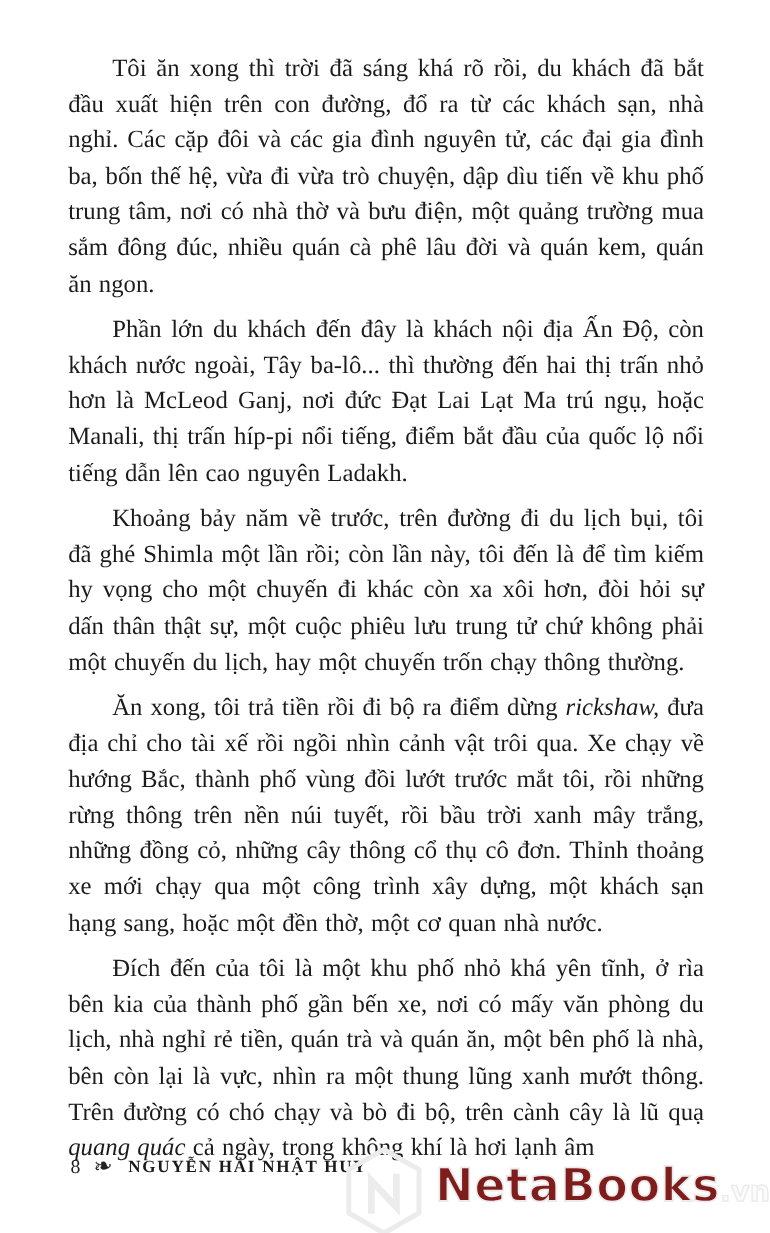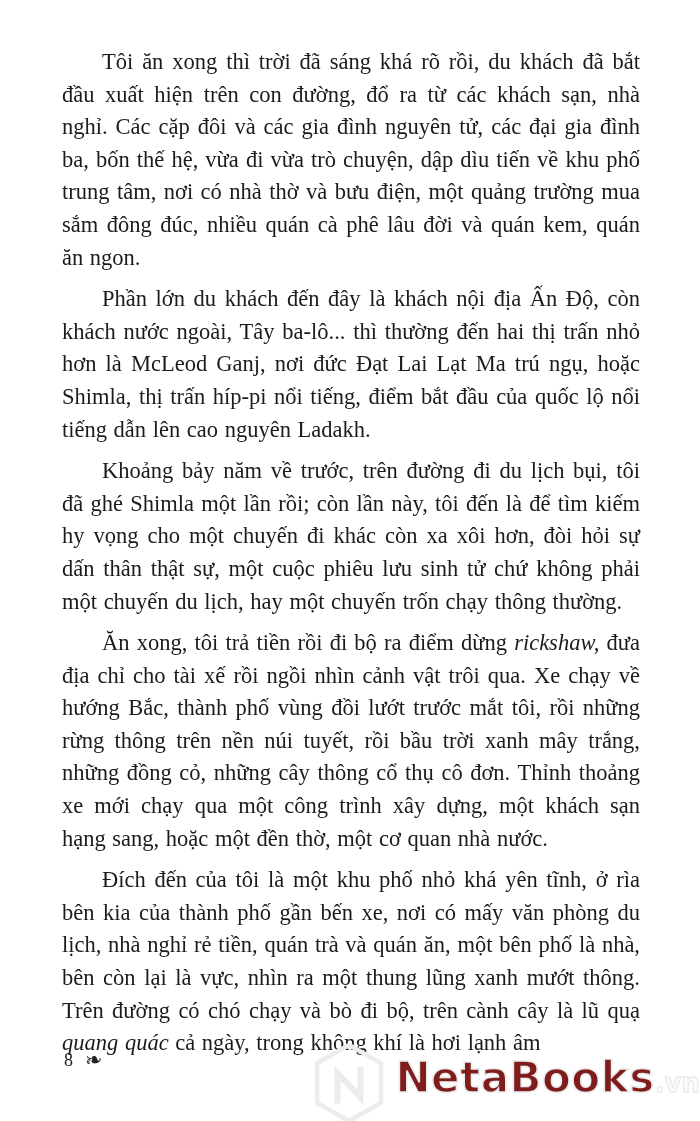--- a/index.html
+++ b/index.html
@@ -96,33 +96,34 @@
 </style>
 </head>
 <body>
 
 <div class="page">
 
   <div class="text-block">
 
     <p class="para"><span>Tôi ăn xong thì trời đã sáng khá rõ rồi, du khách đã bắt đầu xuất hiện trên con đường, đổ ra từ các khách sạn, nhà nghỉ. Các cặp đôi và các gia đình nguyên tử, các đại gia đình ba, bốn thế hệ, vừa đi vừa trò chuyện, dập dìu tiến về khu phố trung tâm, nơi có nhà thờ và bưu điện, một quảng trường mua sắm đông đúc, nhiều quán cà phê lâu đời và quán kem, quán ăn ngon.</span></p>
 
-    <p class="para"><span>Phần lớn du khách đến đây là khách nội địa Ấn Độ, còn khách nước ngoài, Tây ba-lô... thì thường đến hai thị trấn nhỏ hơn là McLeod Ganj, nơi đức Đạt Lai Lạt Ma trú ngụ, hoặc Shimla, thị trấn híp-pi nổi tiếng, điểm bắt đầu của quốc lộ nổi tiếng dẫn lên cao nguyên Ladakh.</span></p>
+    <p class="para"><span>Phần lớn du khách đến đây là khách nội địa Ấn Độ, còn khách nước ngoài, Tây ba-lô... thì thường đến hai thị trấn nhỏ hơn là McLeod Ganj, nơi đức Đạt Lai Lạt Ma trú ngụ, hoặc Manali, thị trấn híp-pi nổi tiếng, điểm bắt đầu của quốc lộ nổi tiếng dẫn lên cao nguyên Ladakh.</span></p>
 
-    <p class="para"><span>Khoảng bảy năm về trước, trên đường đi du lịch bụi, tôi đã ghé Shimla một lần rồi; còn lần này, tôi đến là để tìm kiếm hy vọng cho một chuyến đi khác còn xa xôi hơn, đòi hỏi sự dấn thân thật sự, một cuộc phiêu lưu sinh tử chứ không phải một chuyến du lịch, hay một chuyến trốn chạy thông thường.</span></p>
+    <p class="para"><span>Khoảng bảy năm về trước, trên đường đi du lịch bụi, tôi đã ghé Shimla một lần rồi; còn lần này, tôi đến là để tìm kiếm hy vọng cho một chuyến đi khác còn xa xôi hơn, đòi hỏi sự dấn thân thật sự, một cuộc phiêu lưu trung tử chứ không phải một chuyến du lịch, hay một chuyến trốn chạy thông thường.</span></p>
 
     <p class="para"><span>Ăn xong, tôi trả tiền rồi đi bộ ra điểm dừng </span><em>rickshaw,</em><span> đưa địa chỉ cho tài xế rồi ngồi nhìn cảnh vật trôi qua. Xe chạy về hướng Bắc, thành phố vùng đồi lướt trước mắt tôi, rồi những rừng thông trên nền núi tuyết, rồi bầu trời xanh mây trắng, những đồng cỏ, những cây thông cổ thụ cô đơn. Thỉnh thoảng xe mới chạy qua một công trình xây dựng, một khách sạn hạng sang, hoặc một đền thờ, một cơ quan nhà nước.</span></p>
 
     <p class="para"><span>Đích đến của tôi là một khu phố nhỏ khá yên tĩnh, ở rìa bên kia của thành phố gần bến xe, nơi có mấy văn phòng du lịch, nhà nghỉ rẻ tiền, quán trà và quán ăn, một bên phố là nhà, bên còn lại là vực, nhìn ra một thung lũng xanh mướt thông. Trên đường có chó chạy và bò đi bộ, trên cành cây là lũ quạ </span><em>quang quác</em><span> cả ngày, trong không khí là hơi lạnh âm</span></p>
 
   </div>
 
   <div class="footer">
     <span class="pagenum">8</span>
     <span class="ornament">❧</span>
+    <span class="author">NGUYỄN HẢI NHẬT HUY</span>
   </div>
 
   <div class="watermark">
     <svg class="wm-logo" viewBox="0 0 100 110" fill="none">
       <polygon points="50,5 92,29 92,81 50,105 8,81 8,29" stroke="#ececec" stroke-width="6" stroke-linejoin="round" fill="none"></polygon>
       <polyline points="35,78 35,42 65,74 65,38" stroke="#ececec" stroke-width="8" stroke-linecap="square" stroke-linejoin="miter" fill="none"></polyline>
     </svg>
     <span class="wm-text"><span class="wm-brand">NetaBooks</span><span class="wm-tld">.vn</span></span>
   </div>
 

